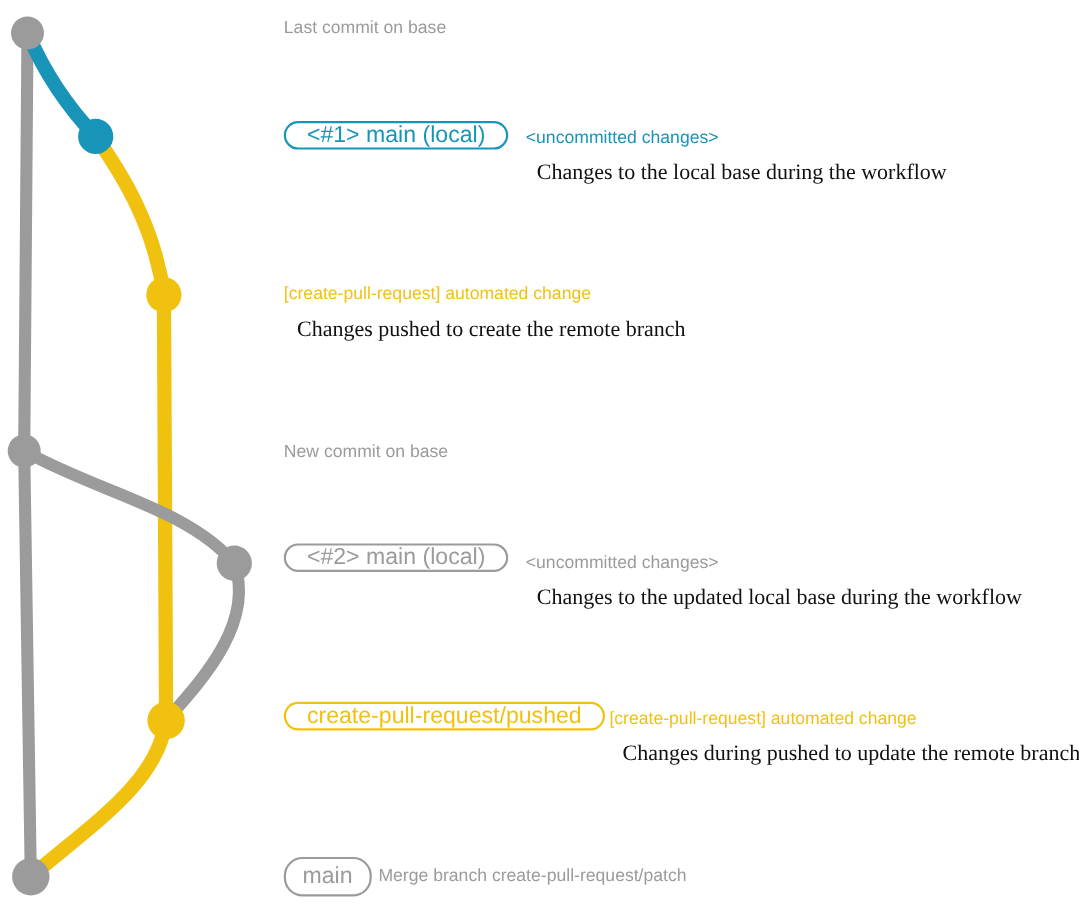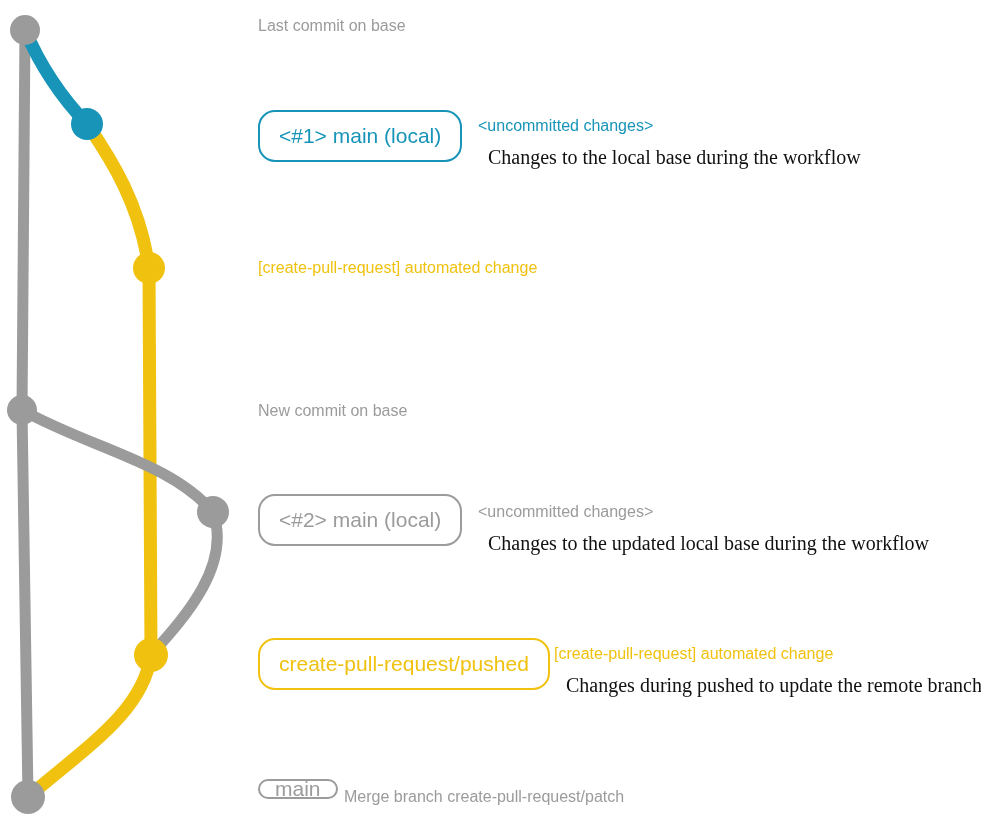--- a/index.html
+++ b/index.html
@@ -37,21 +37,21 @@
     line-height: 23px;
     color: var(--c-ink);
     white-space: nowrap;
   }
 
   .pill {
     position: absolute;
     display: inline-flex;
     align-items: center;
     justify-content: center;
-    height: 52px;
+    height: 26px;
     padding: 0 19px;
     border: 2px solid;
     border-radius: 17px;
     font-size: 21px;
     white-space: nowrap;
     background: #ffffff;
   }
   .pill.blue   { border-color: var(--c-blue);   color: var(--c-blue); }
   .pill.gray   { border-color: var(--c-gray);   color: var(--c-gray); }
   .pill.yellow { border-color: var(--c-yellow); color: var(--c-yellow); }
@@ -85,27 +85,28 @@
     <circle cx="28" cy="797" r="17" style="fill:var(--c-gray)"></circle>
   </svg>
 
   <div class="lbl gray" style="left:258px; top:14px;">Last commit on base</div>
 
   <div class="pill blue" style="left:258px; top:110px;">&lt;#1&gt; main (local)</div>
   <div class="lbl blue" style="left:478px; top:114px;">&lt;uncommitted changes&gt;</div>
   <div class="note" style="left:488px; top:146px;">Changes to the local base during the workflow</div>
 
   <div class="lbl yellow" style="left:258px; top:256px;">[create-pull-request] automated change</div>
+  <div class="note" style="left:270px; top:288px;">Changes pushed to create the remote branch</div>
 
   <div class="lbl gray" style="left:258px; top:399px;">New commit on base</div>
 
   <div class="pill gray" style="left:258px; top:494px;">&lt;#2&gt; main (local)</div>
   <div class="lbl gray" style="left:478px; top:500px;">&lt;uncommitted changes&gt;</div>
   <div class="note" style="left:488px; top:532px;">Changes to the updated local base during the workflow</div>
 
   <div class="pill yellow" style="left:258px; top:638px;">create-pull-request/pushed</div>
   <div class="lbl yellow" style="left:554px; top:642px;">[create-pull-request] automated change</div>
   <div class="note" style="left:566px; top:674px;">Changes during pushed to update the remote branch</div>
 
-  <div class="pill gray" style="left:258px; top:779px; height:20px; padding:0 15px;">main</div>
+  <div class="pill gray" style="left:258px; top:779px; height:36px; padding:0 15px;">main</div>
   <div class="lbl gray" style="left:344px; top:785px;">Merge branch create-pull-request/patch</div>
 
 </div>
 
 </body></html>

